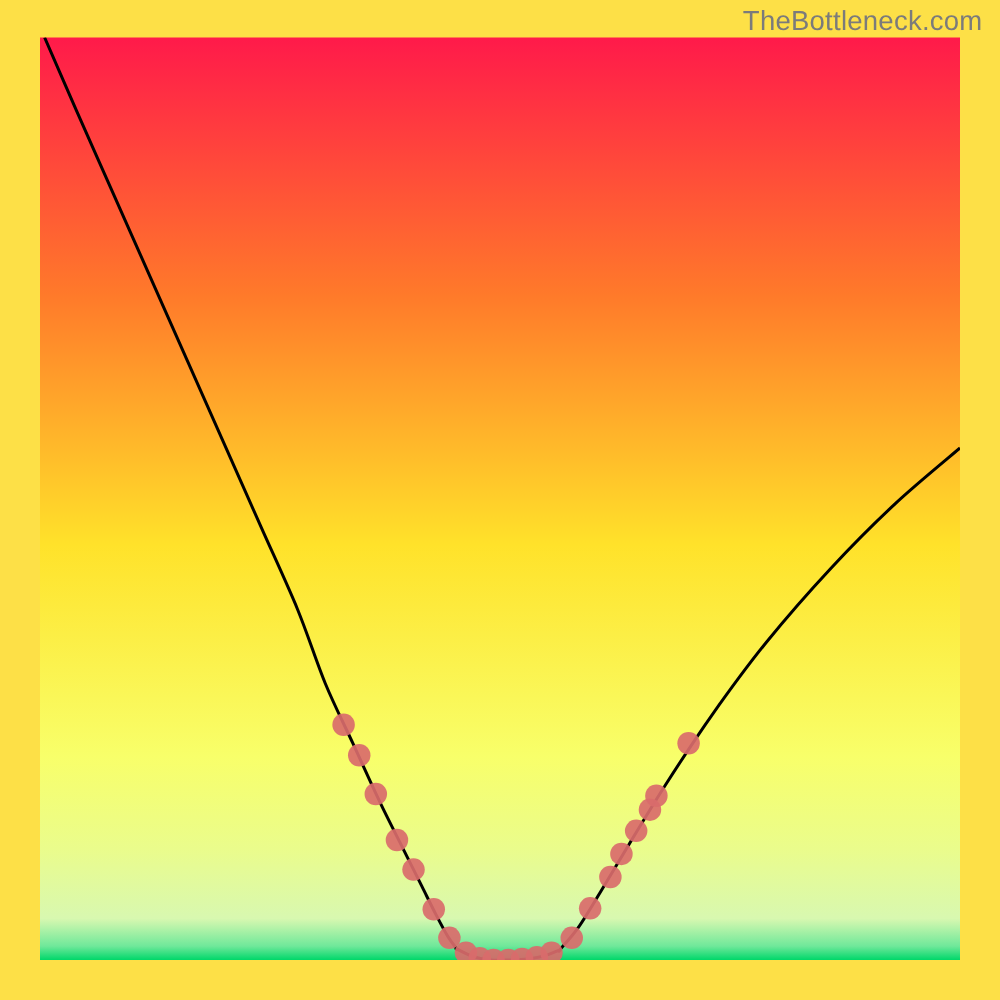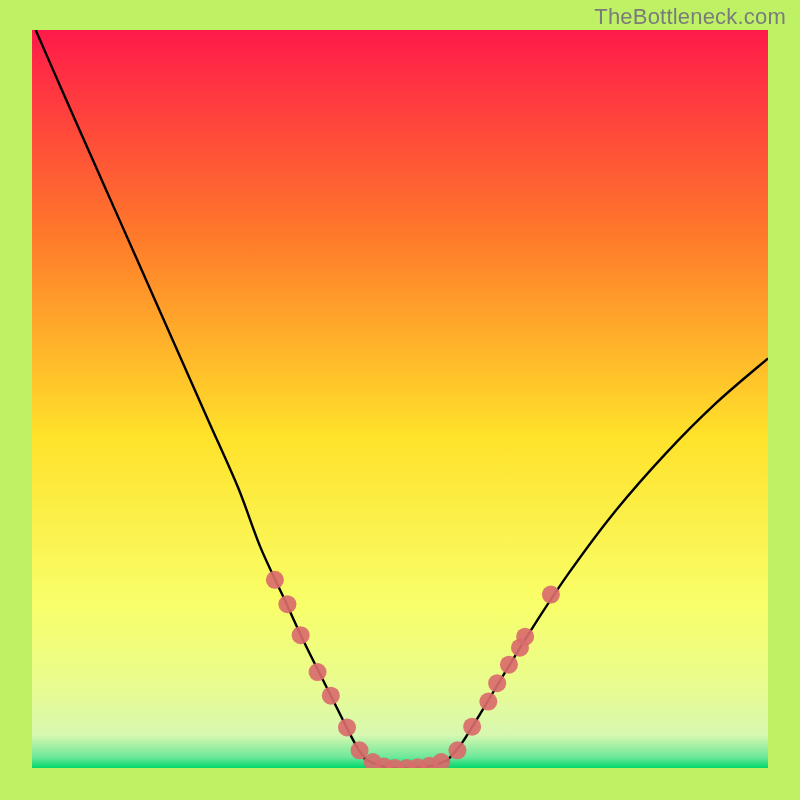--- a/index.html
+++ b/index.html
@@ -8,21 +8,21 @@
     width: 800px;
     height: 800px;
     background: #000;
     overflow: hidden;
     font-family: Arial, Helvetica, sans-serif;
   }
   .stage {
     position: relative;
     width: 800px;
     height: 800px;
-    background: #bef264;
+    background: #fde047;
   }
   .watermark {
     position: absolute;
     top: 4px;
     right: 14px;
     color: #7b7b7b;
     font-size: 22px;
     font-weight: 500;
     letter-spacing: 0.2px;
     z-index: 20;

